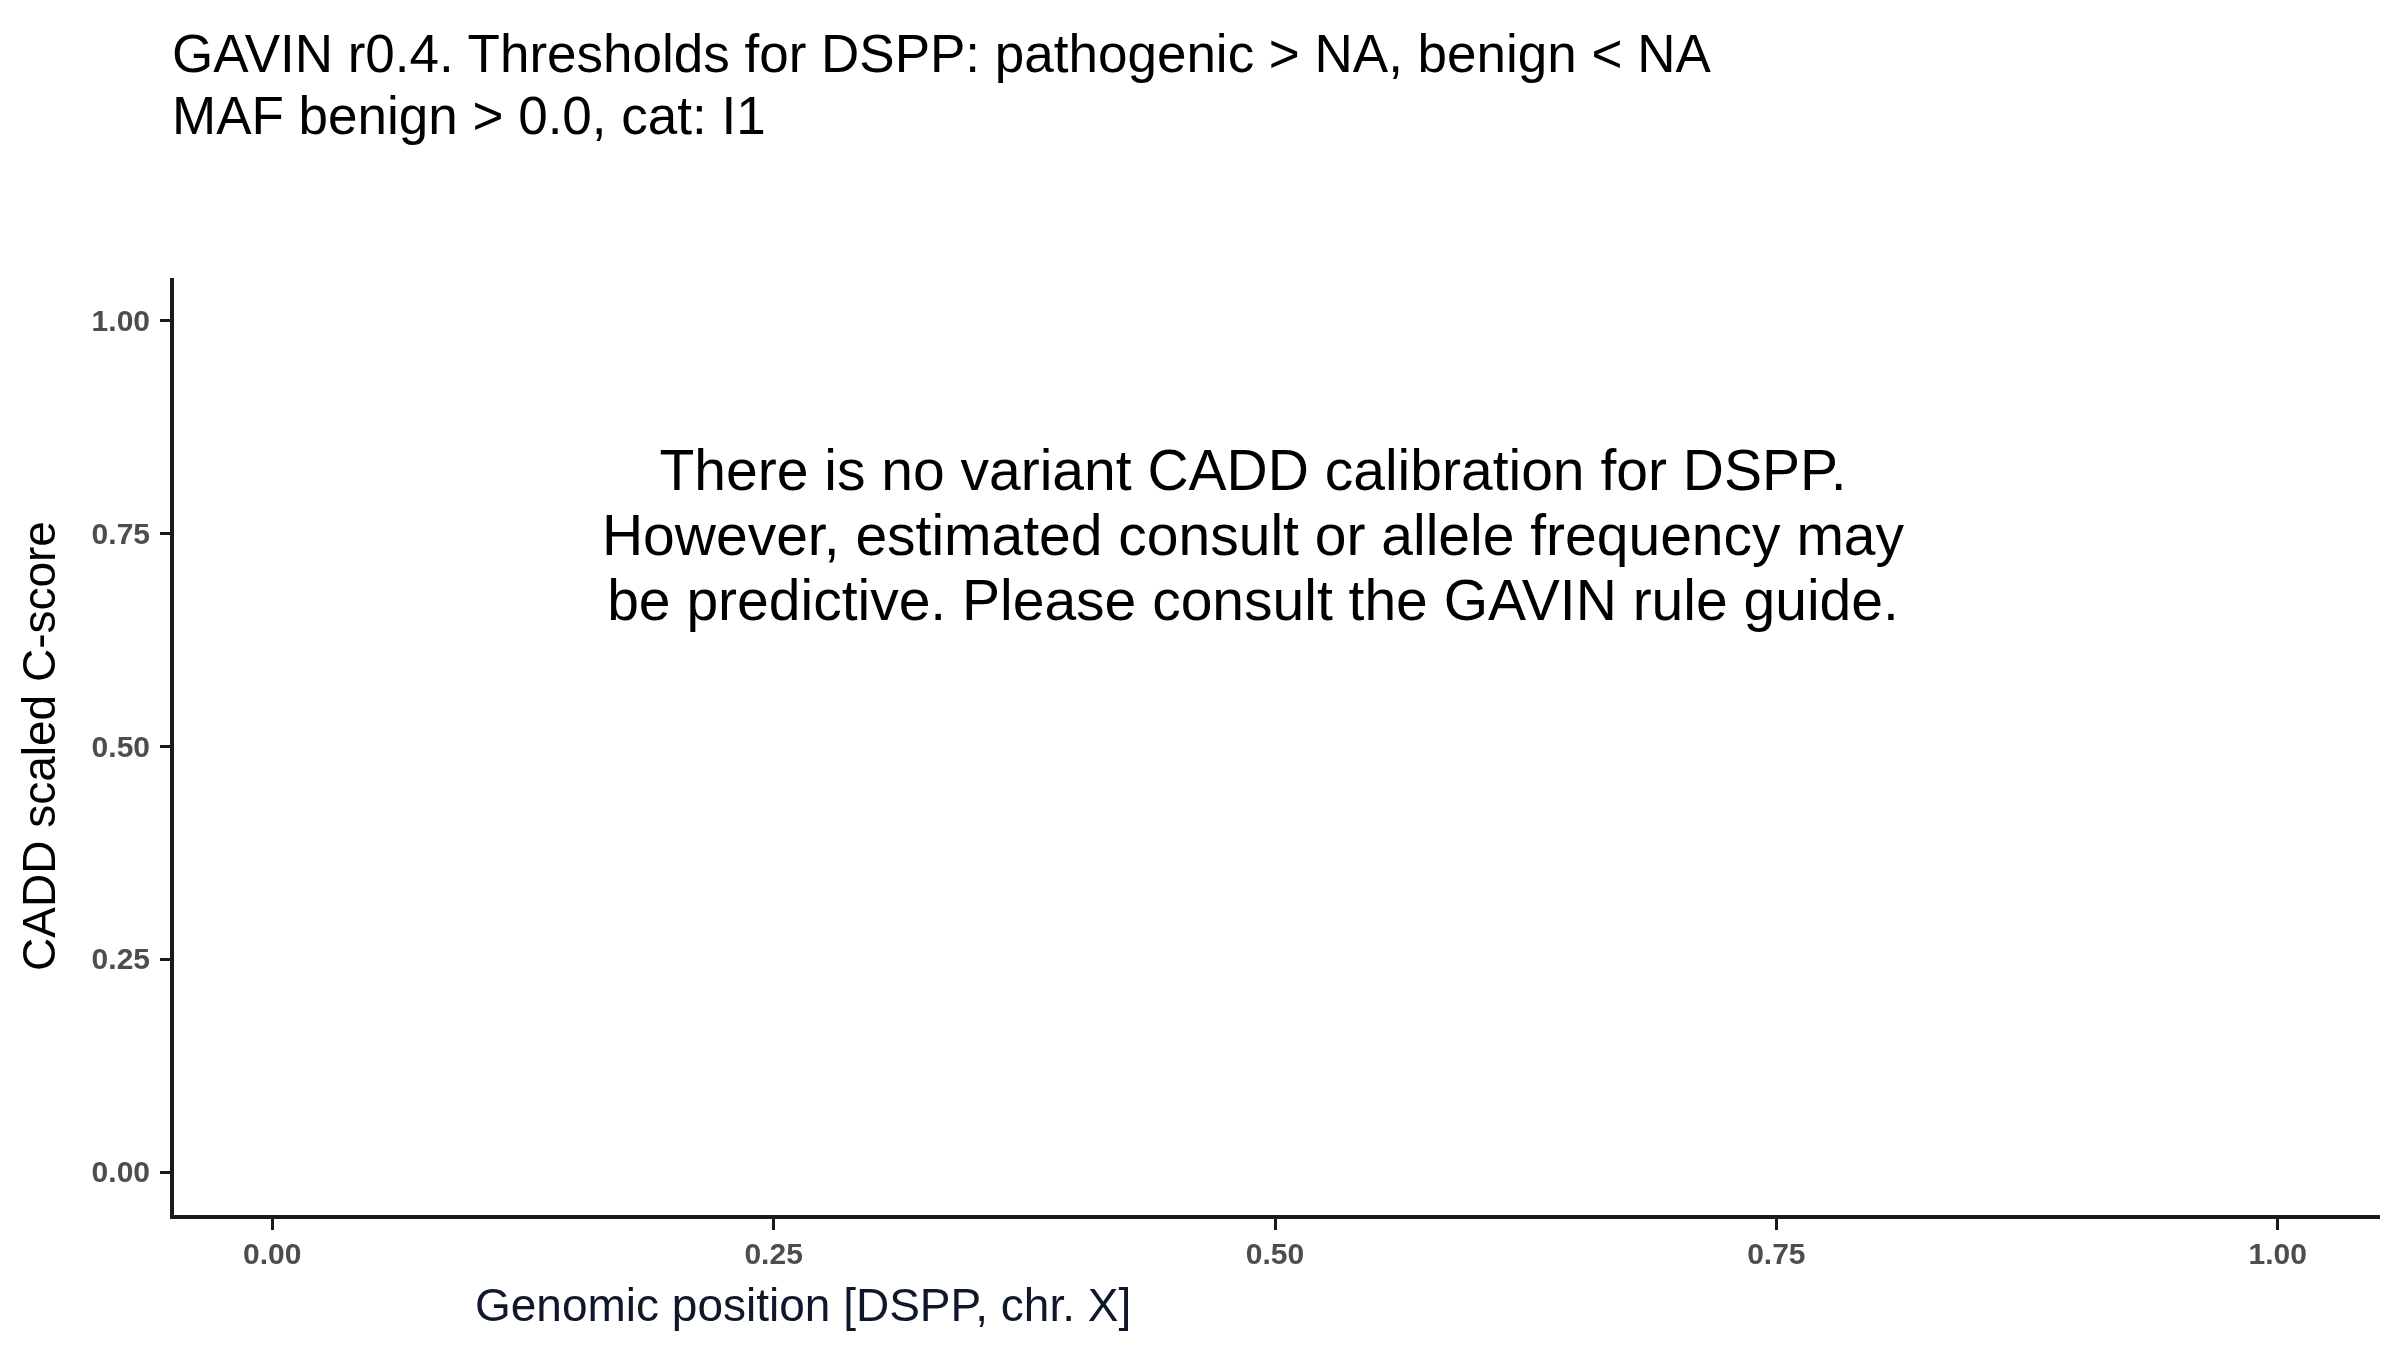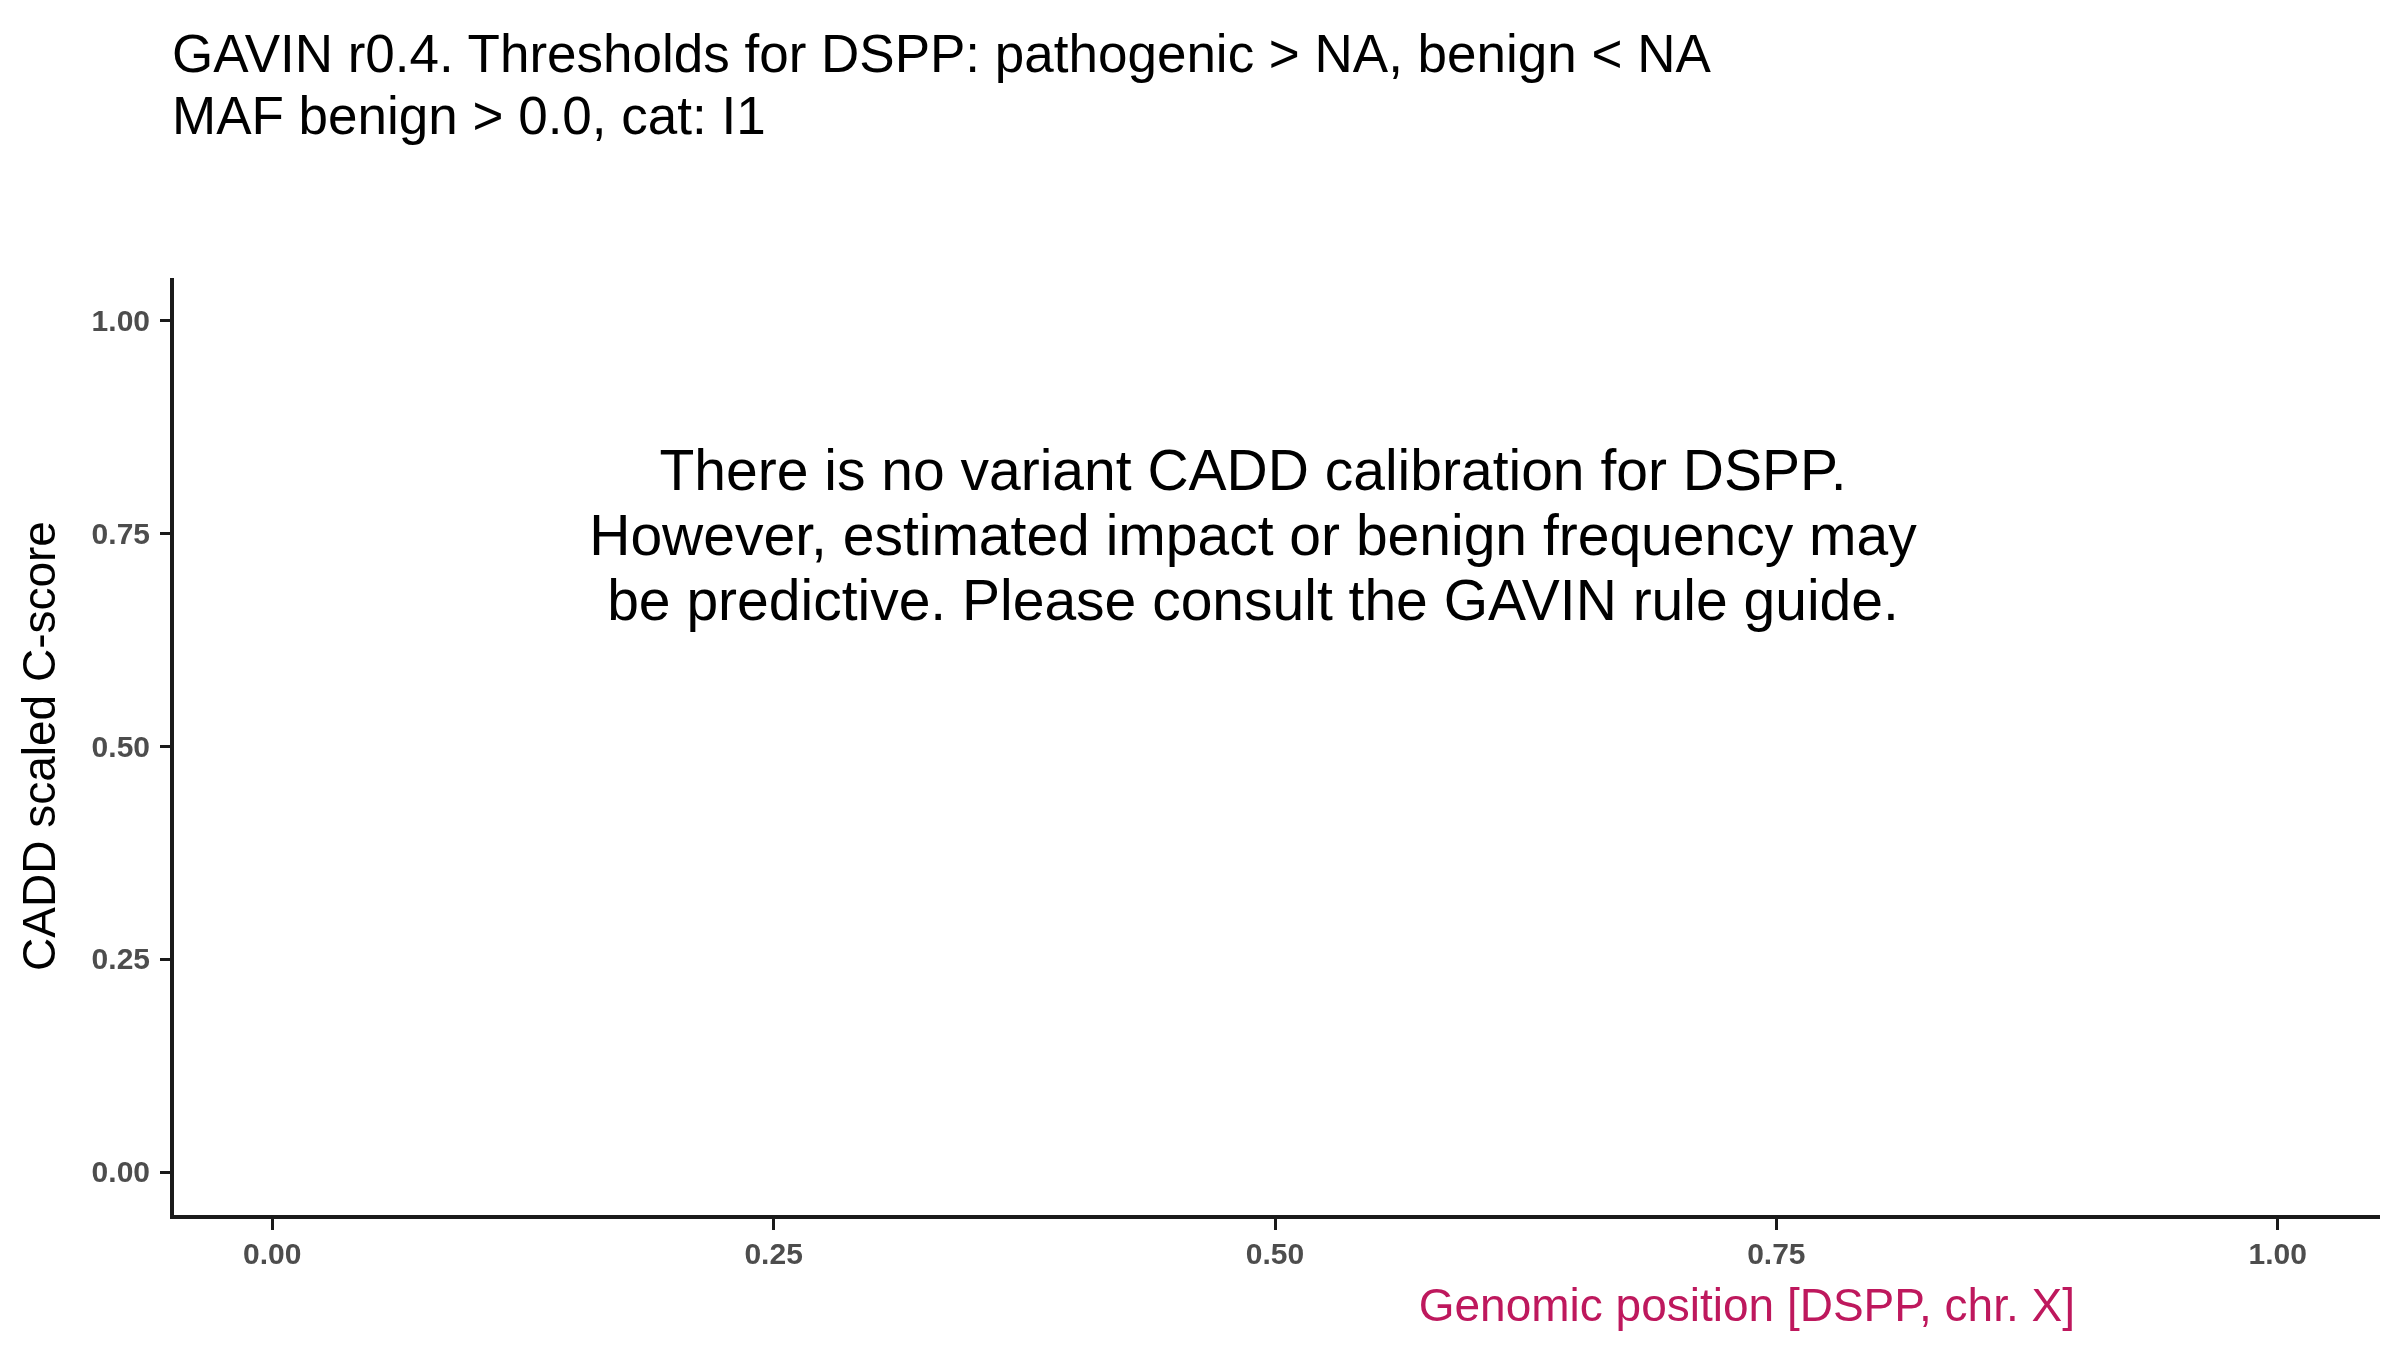--- a/index.html
+++ b/index.html
@@ -45,23 +45,23 @@
     text-align: center;
     font-size: 57px;
     line-height: 65px;
     color: #000000;
   }
   .x-axis-title {
     position: absolute;
     left: 475px;
     top: 1278px;
     width: 1600px;
-    text-align: right;
+    text-align: left;
     font-size: 46px;
-    color: #be185d;
+    color: #0f172a;
   }
   .y-axis-title {
     position: absolute;
     left: -361px;
     top: 721px;
     width: 800px;
     height: 50px;
     line-height: 50px;
     text-align: center;
     font-size: 46px;
@@ -103,20 +103,20 @@
       <div class="tick-mark y" style="left: 160px; top: 745px;"></div>
       <div class="tick-label y" style="left: 10px; top: 727.5px;">0.50</div>
       <div class="tick-mark y" style="left: 160px; top: 532.045px;"></div>
       <div class="tick-label y" style="left: 10px; top: 514.545px;">0.75</div>
       <div class="tick-mark y" style="left: 160px; top: 319.091px;"></div>
       <div class="tick-label y" style="left: 10px; top: 301.591px;">1.00</div>
     </div>
 
   <div class="annotation">
     <div>There is no variant CADD calibration for DSPP.</div>
-    <div>However, estimated impact or benign frequency may</div>
+    <div>However, estimated consult or allele frequency may</div>
     <div>be predictive. Please consult the GAVIN rule guide.</div>
   </div>
 
   <div class="x-axis-title">Genomic position [DSPP, chr. X]</div>
   <div class="y-axis-title">CADD scaled C-score</div>
 
 </div>
 
 </body></html>

